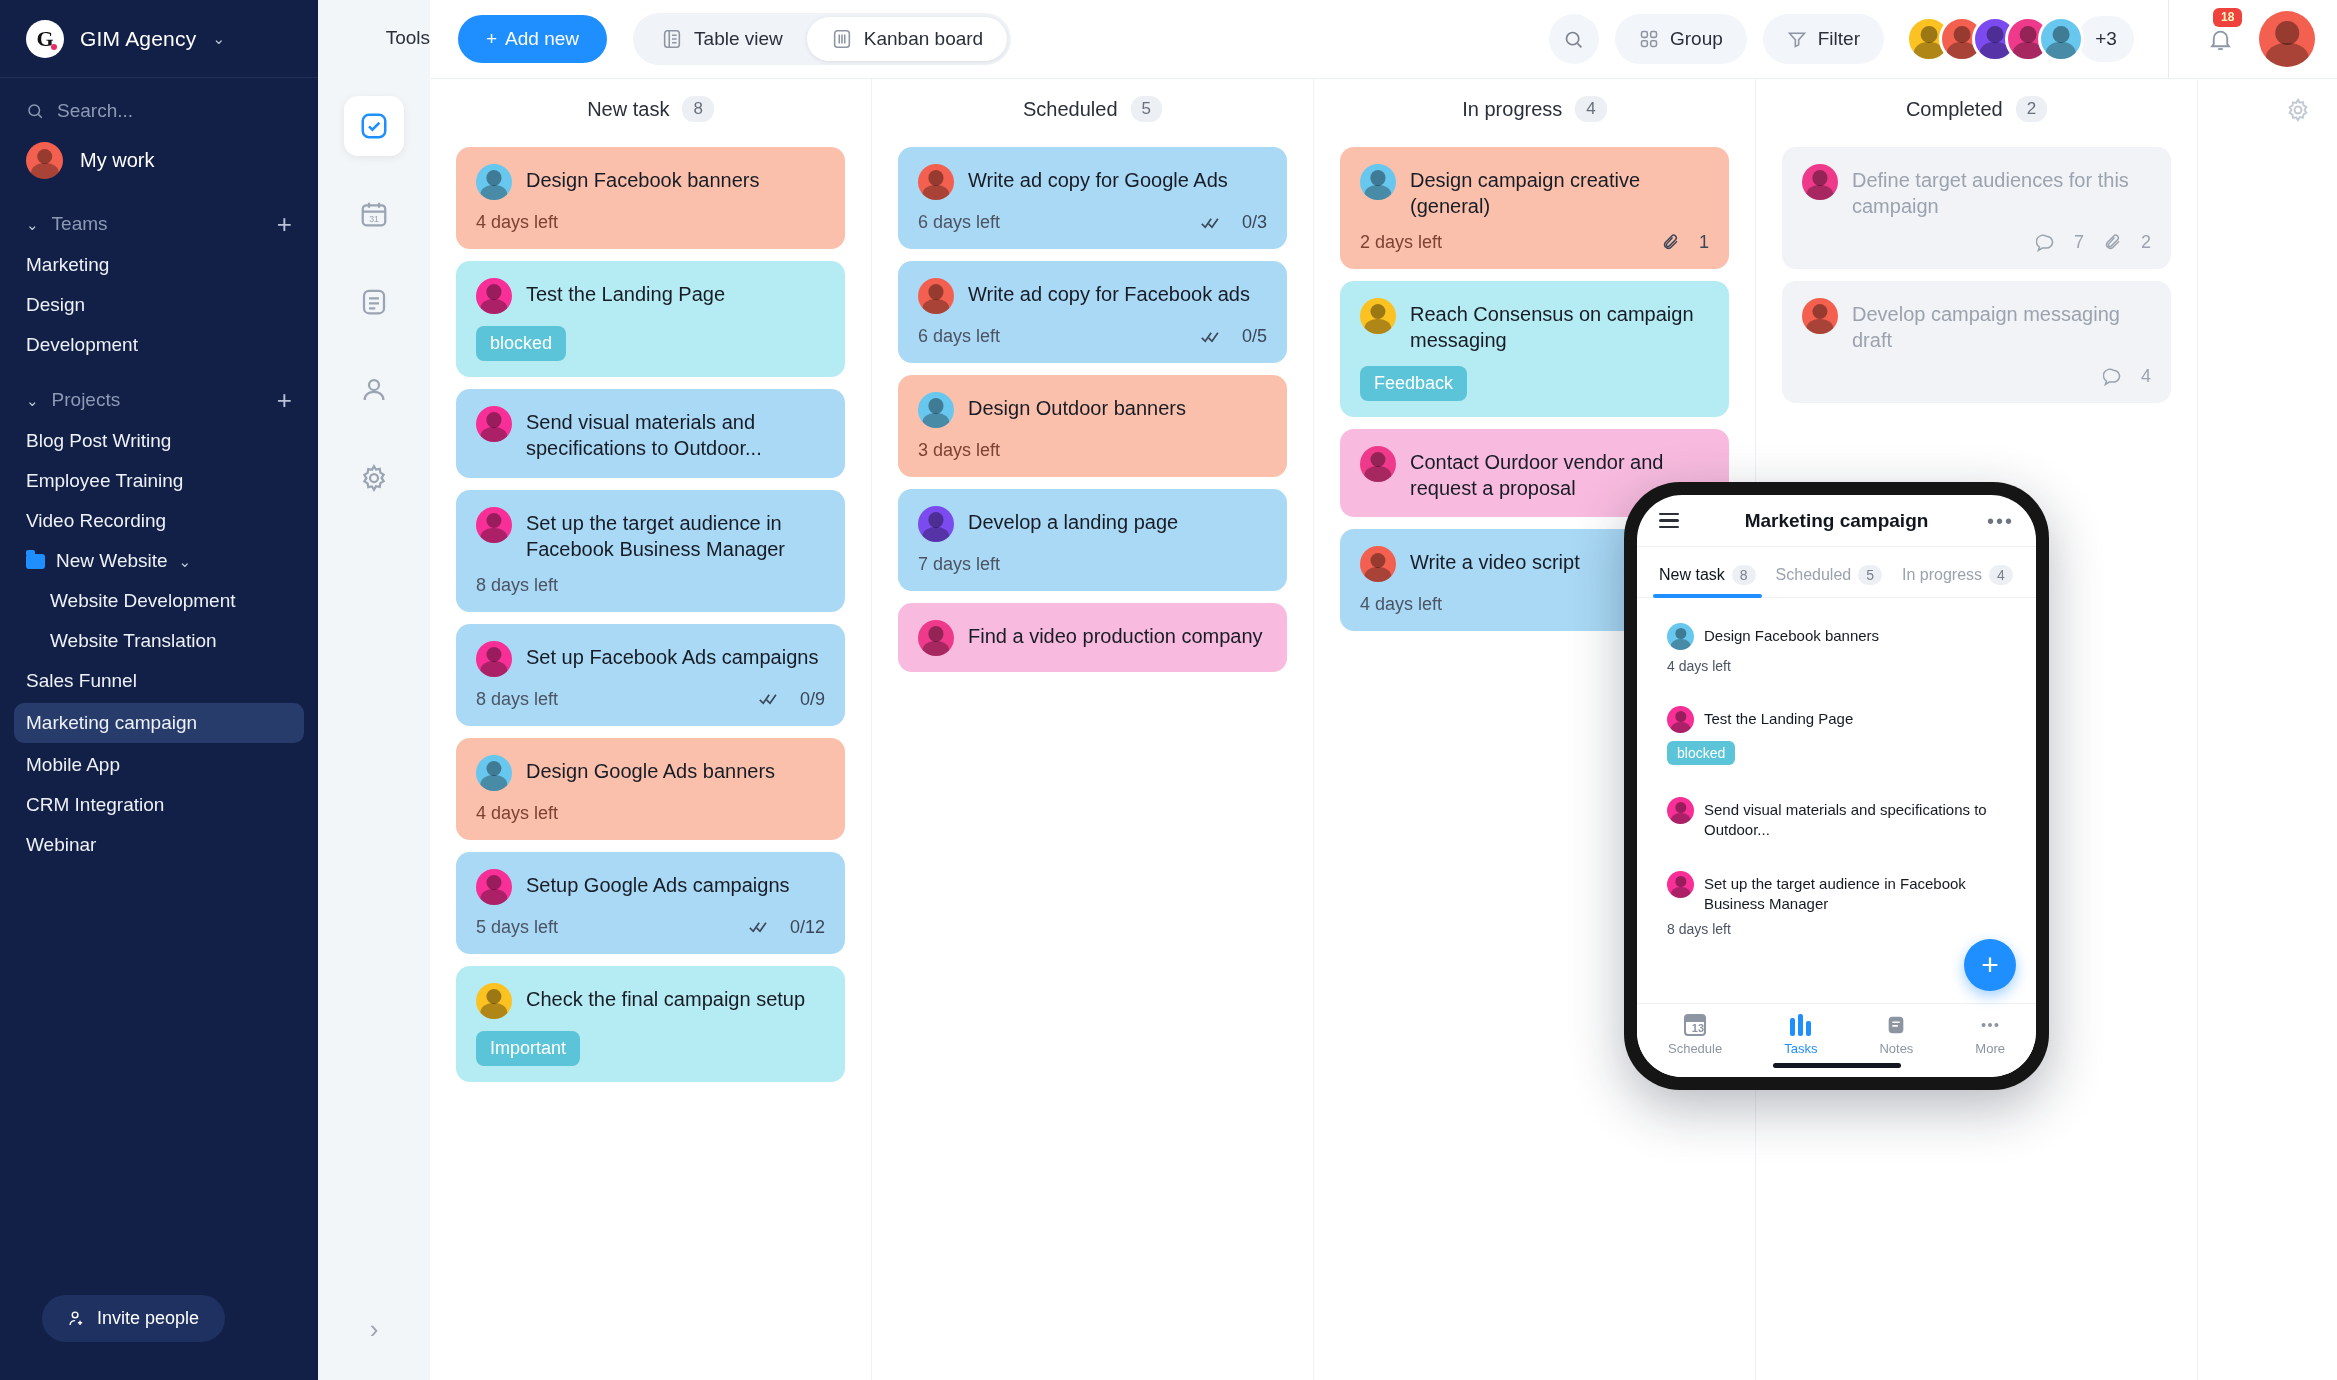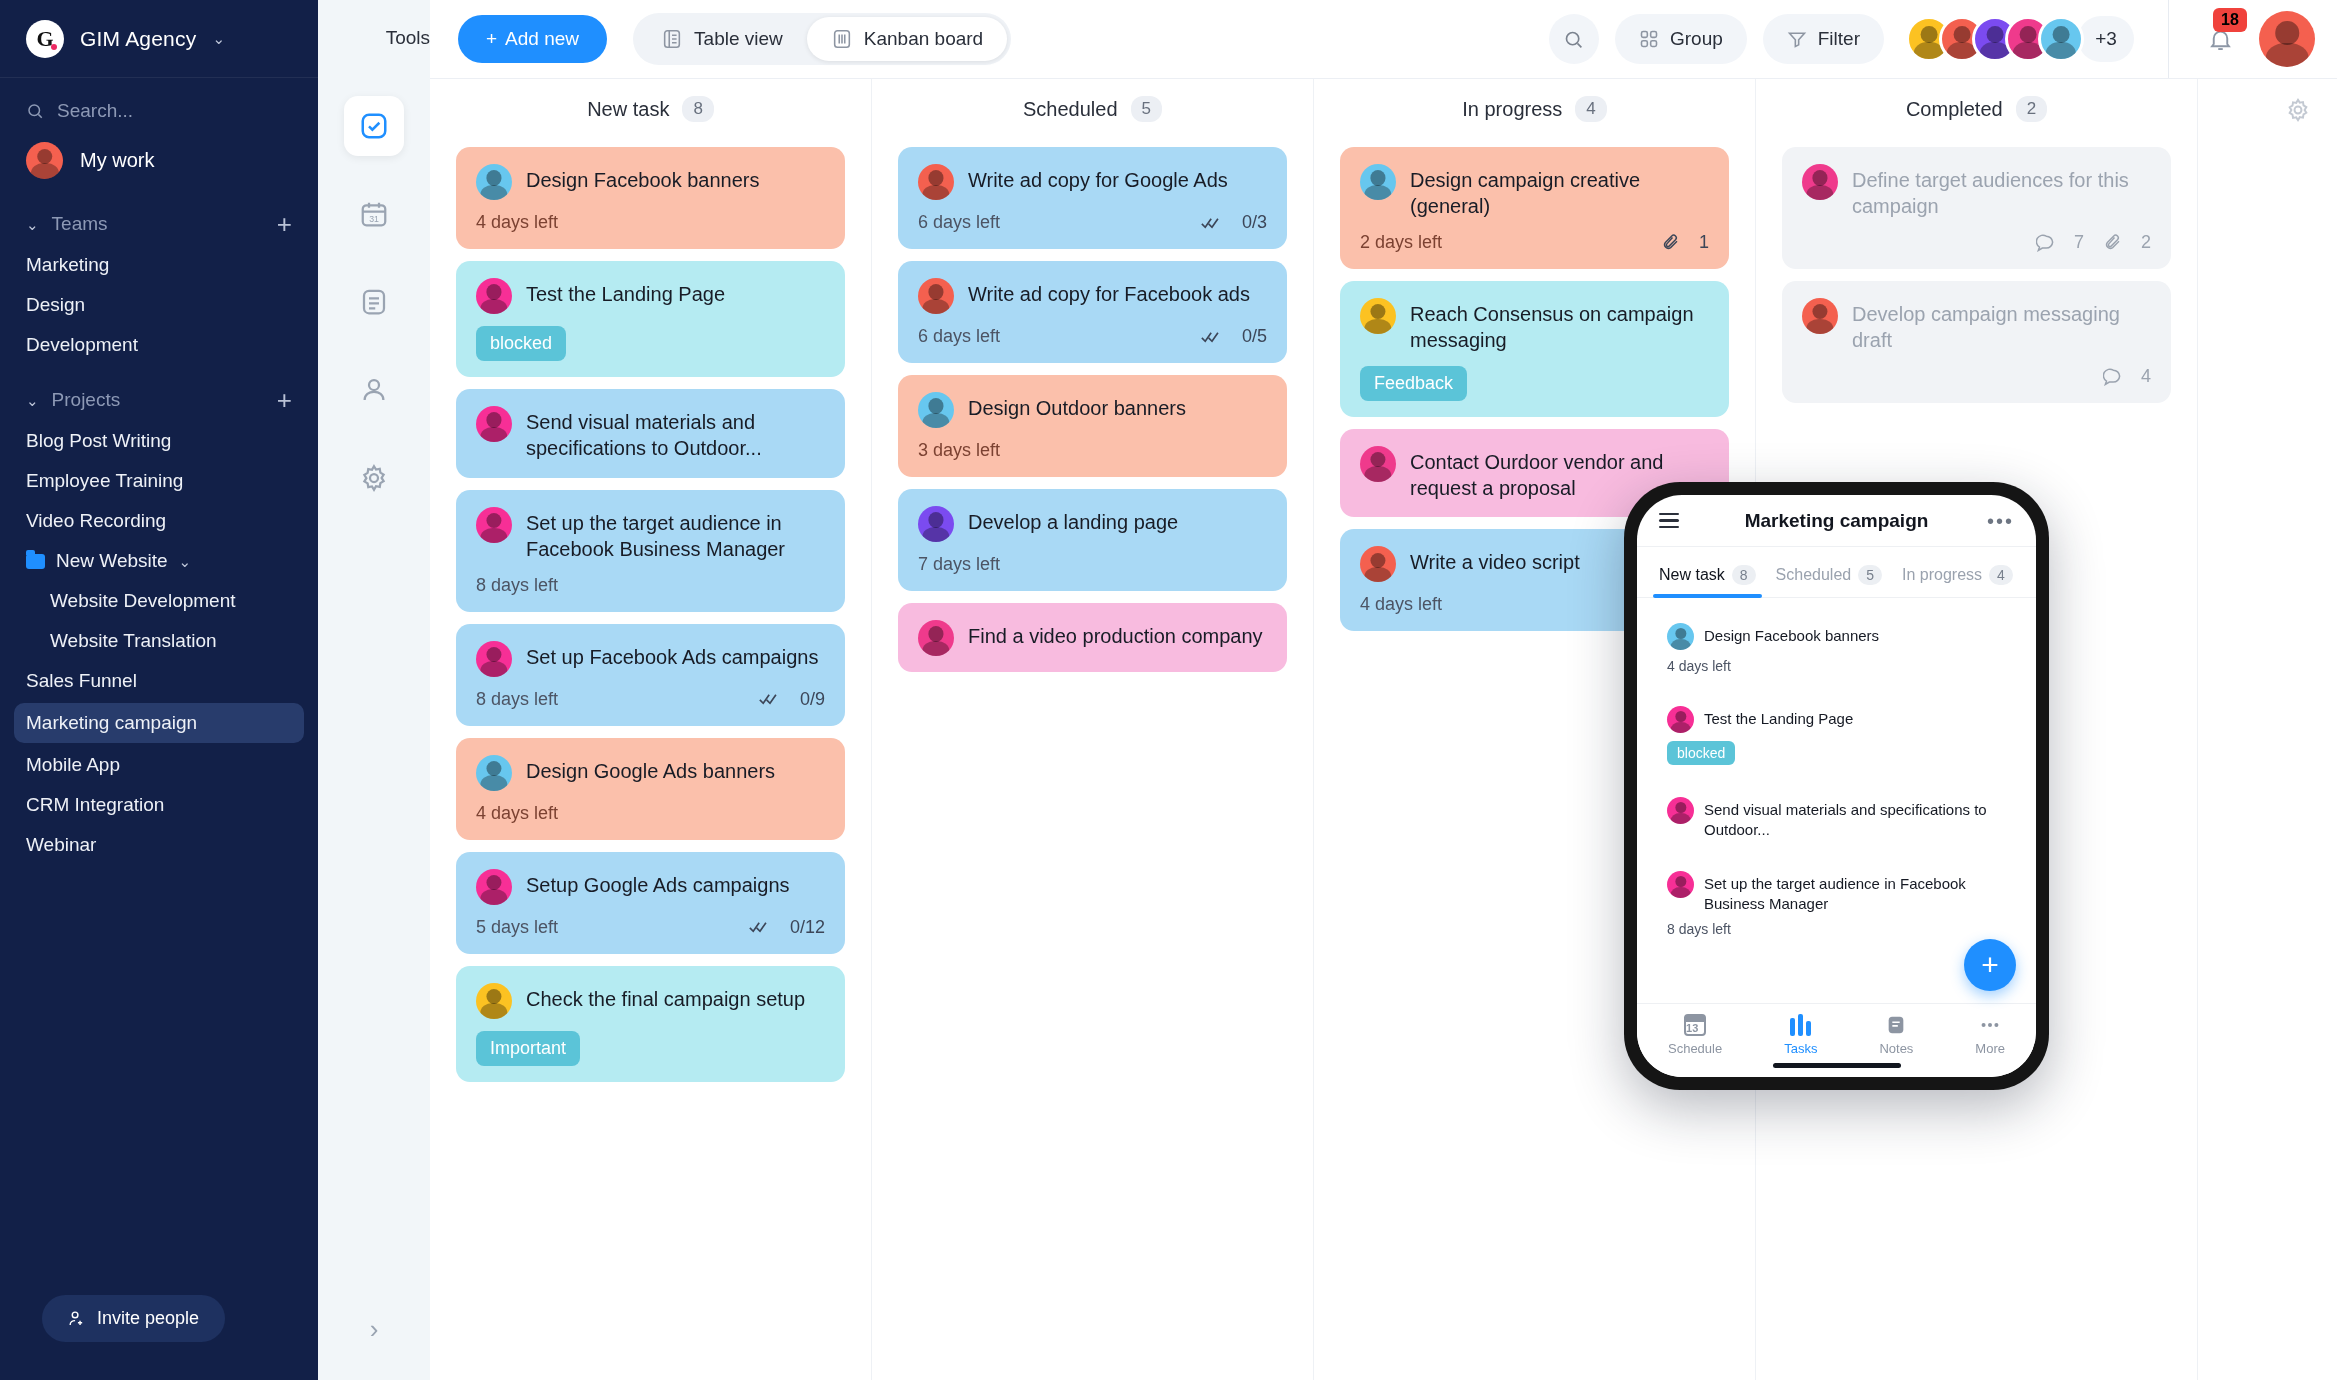--- a/index.html
+++ b/index.html
@@ -150,21 +150,21 @@
   .avatars .av:first-child { margin-left: 0; }
   .avatars-more {
     margin-left: -6px; background: #f2f5f9; border-radius: 26px;
     height: 46px; min-width: 56px; display: flex; align-items: center;
     justify-content: center; font-size: 19px; color: #2a2f3a;
   }
   .topbar-sep { width: 1px; height: 78px; background: #e7ebf1; margin: 0 12px 0 18px; }
   .bell-wrap { position: relative; width: 46px; height: 46px; display:flex; align-items:center; justify-content:center; color: #8d97a6; }
   .bell-badge {
     position: absolute; top: -8px; left: 16px;
-    background: #f0423c; color: #000000; font-size: 16px; font-weight: 600;
+    background: #f0423c; color: #fef9c3; font-size: 12px; font-weight: 600;
     border-radius: 6px; padding: 2px 8px; line-height: 1.25;
   }
   .me-av { width: 56px; height: 56px; }
 
   
   .board { flex: 1; position: relative; border-top: 1px solid #eceff4; overflow: hidden; }
   .cols { display: flex; height: 100%; }
   .col { width: 442px; flex: none; border-right: 1px solid #eef1f5; position: relative; }
   .col-head {
     height: 60px; display: flex; align-items: center; justify-content: center; gap: 13px;
@@ -266,21 +266,21 @@
     box-shadow: 0 5px 14px rgba(31,143,255,.42); z-index: 5;
   }
   .phone-nav {
     height: 74px; border-top: 1px solid #eef0f3; background:#fff;
     display:flex; align-items:flex-start; justify-content: space-around;
     padding-top: 10px;
   }
   .pnav { display:flex; flex-direction:column; align-items:center; gap: 5px; font-size: 13px; color:#8d95a2; }
   .pnav.active { color: #1f8fff; }
   .home-ind { position:absolute; bottom: 9px; left: 50%; transform: translateX(-50%); width: 128px; height: 5px; border-radius: 3px; background:#12161f; }
-  .cal-icon { width:22px; height:22px; border:2px solid currentColor; border-radius:4px; position:relative; font-size:11px; display:flex; align-items:flex-end; justify-content:flex-start; font-weight:700; }
+  .cal-icon { width:22px; height:22px; border:2px solid currentColor; border-radius:4px; position:relative; font-size:11px; display:flex; align-items:flex-end; justify-content:flex-end; font-weight:700; }
   .cal-icon::before { content:""; position:absolute; top:0; left:0; right:0; height:6px; background: currentColor; }
   .bars-icon { display:flex; gap:3px; align-items:flex-end; height:22px; }
   .bars-icon i { display:block; width:5px; background: currentColor; border-radius: 2px; }
 </style>
 </head>
 <body>
 
 <div class="app">
 
   <aside class="sidebar">

